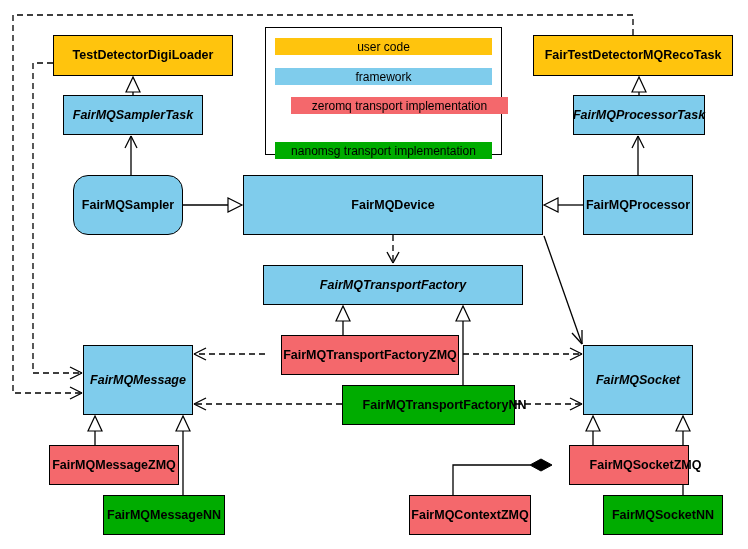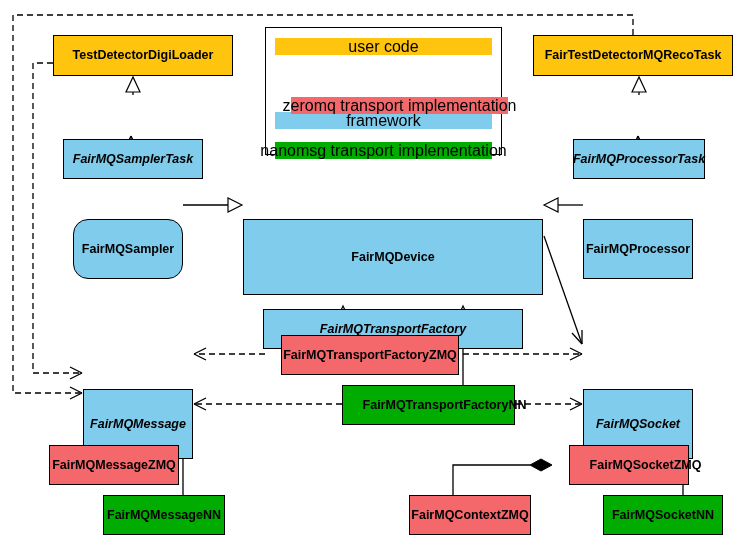--- a/index.html
+++ b/index.html
@@ -13,31 +13,31 @@
   .edges .tri{fill:#ffffff;stroke:#000;stroke-width:1.2;}
   .edges .diamond{fill:#000;stroke:#000;}
   .node{
     position:absolute;box-sizing:border-box;border:1.4px solid #000;
     display:flex;align-items:center;justify-content:center;
     font-weight:bold;font-size:12.5px;color:#000;white-space:nowrap;
     line-height:1;z-index:2;
   }
   .abstract{font-style:italic;}
   .c-yellow{background:#FFC40D;}
-  .c-blue{background:#7FCCEC;margin-top:44px;}
+  .c-blue{background:#7FCCEC;}
   .c-red{background:#F4686C;margin-left:16px;}
   .c-green{background:#00AC00;}
   .legend{
     position:absolute;left:265px;top:27px;width:237px;height:128px;
     background:#ffffff;border:1.5px solid #000;box-sizing:border-box;z-index:2;
   }
   .legend-row{
     position:absolute;left:9px;width:217px;height:17px;
     display:flex;align-items:center;justify-content:center;
-    font-size:16px;color:#000;white-space:nowrap;
+    font-size:12px;color:#000;white-space:nowrap;
   }
 </style>
 </head>
 <body>
 
 <div class="stage">
 
   <svg class="edges" viewBox="0 0 748 549">
 
     <g>
@@ -161,21 +161,21 @@
     <div class="legend-row c-blue" style="top:40px;">framework</div>
     <div class="legend-row c-red" style="top:69px;">zeromq transport implementation</div>
     <div class="legend-row c-green" style="top:114px;">nanomsg transport implementation</div>
   </div>
 
   <div class="node c-yellow" style="left:53px;top:35px;width:180px;height:41px;">TestDetectorDigiLoader</div>
   <div class="node c-yellow" style="left:533px;top:35px;width:200px;height:41px;">FairTestDetectorMQRecoTask</div>
   <div class="node c-blue abstract" style="left:63px;top:95px;width:140px;height:40px;">FairMQSamplerTask</div>
   <div class="node c-blue abstract" style="left:573px;top:95px;width:132px;height:40px;">FairMQProcessorTask</div>
   <div class="node c-blue" style="left:73px;top:175px;width:110px;height:60px;border-radius:15px;">FairMQSampler</div>
-  <div class="node c-blue" style="left:243px;top:175px;width:300px;height:76px;">FairMQDevice</div>
+  <div class="node c-blue" style="left:243px;top:175px;width:300px;height:60px;">FairMQDevice</div>
   <div class="node c-blue" style="left:583px;top:175px;width:110px;height:60px;">FairMQProcessor</div>
   <div class="node c-blue abstract" style="left:263px;top:265px;width:260px;height:40px;">FairMQTransportFactory</div>
   <div class="node c-red" style="left:265px;top:335px;width:178px;height:40px;">FairMQTransportFactoryZMQ</div>
   <div class="node c-blue abstract" style="left:83px;top:345px;width:110px;height:70px;">FairMQMessage</div>
   <div class="node c-blue abstract" style="left:583px;top:345px;width:110px;height:70px;">FairMQSocket</div>
   <div class="node c-green" style="left:342px;top:385px;width:173px;height:40px;padding-left:32px;">FairMQTransportFactoryNN</div>
   <div class="node c-red" style="left:33px;top:445px;width:130px;height:40px;">FairMQMessageZMQ</div>
   <div class="node c-green" style="left:103px;top:495px;width:122px;height:40px;">FairMQMessageNN</div>
   <div class="node c-red" style="left:393px;top:495px;width:122px;height:40px;">FairMQContextZMQ</div>
   <div class="node c-red" style="left:553px;top:445px;width:120px;height:40px;padding-left:33px;">FairMQSocketZMQ</div>

